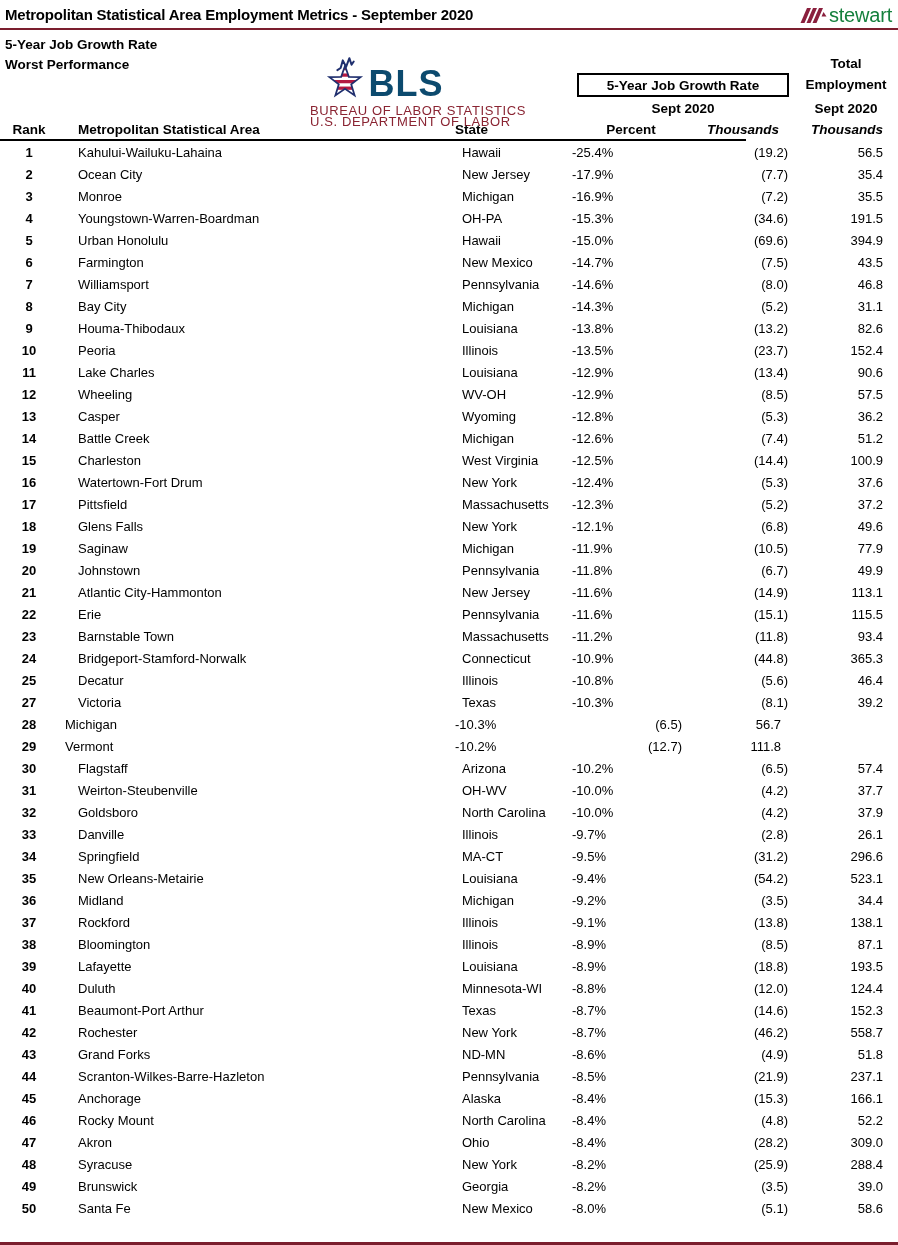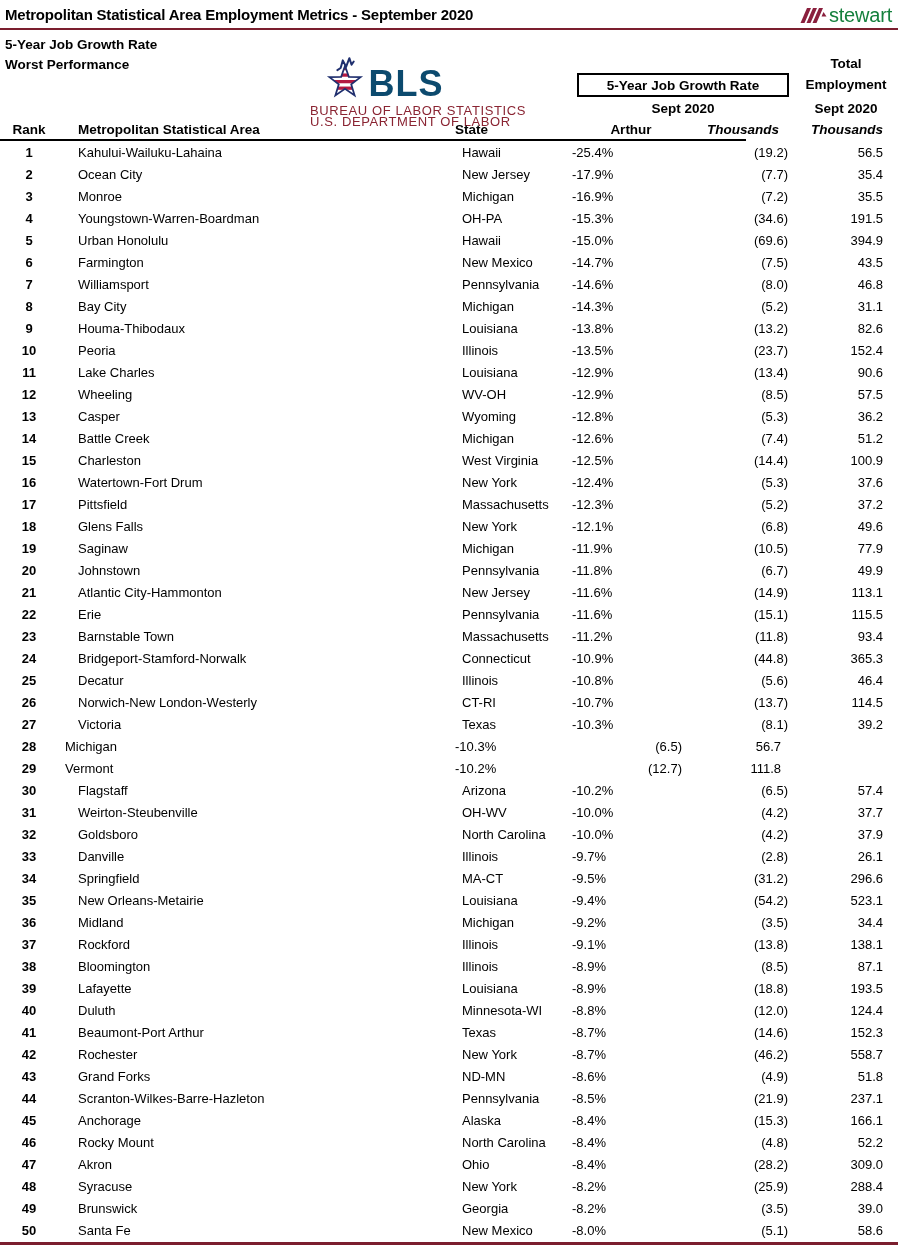--- a/index.html
+++ b/index.html
@@ -157,21 +157,21 @@
     <div>Total</div>
     <div>Employment</div>
   </div>
   <div class="sept-growth">Sept 2020</div>
   <div class="sept-total">Sept 2020</div>
 
   <div class="thead grid-cols">
     <div class="h-rank">Rank</div>
     <div class="h-area">Metropolitan Statistical Area</div>
     <div class="h-state">State</div>
-    <div class="h-percent">Arthur</div>
+    <div class="h-percent">Percent</div>
     <div class="h-change">Thousands</div>
     <div class="h-total">Thousands</div>
   </div>
 
   <div class="tbody">
     <div class="row grid-cols">
       <div class="c-rank">1</div>
       <div class="c-area">Kahului-Wailuku-Lahaina</div>
       <div class="c-state">Hawaii</div>
       <div class="c-percent">-25.4%</div>
@@ -388,28 +388,20 @@
 
     <div class="row grid-cols">
       <div class="c-rank">25</div>
       <div class="c-area">Decatur</div>
       <div class="c-state">Illinois</div>
       <div class="c-percent">-10.8%</div>
       <div class="c-change">(5.6)</div>
       <div class="c-total">46.4</div>
     </div>
 
-    <div class="row grid-cols">
-      <div class="c-rank">26</div>
-      <div class="c-area">Norwich-New London-Westerly</div>
-      <div class="c-state">CT-RI</div>
-      <div class="c-percent">-10.7%</div>
-      <div class="c-change">(13.7)</div>
-      <div class="c-total">114.5</div>
-    </div>
 
     <div class="row grid-cols">
       <div class="c-rank">27</div>
       <div class="c-area">Victoria</div>
       <div class="c-state">Texas</div>
       <div class="c-percent">-10.3%</div>
       <div class="c-change">(8.1)</div>
       <div class="c-total">39.2</div>
     </div>
 

